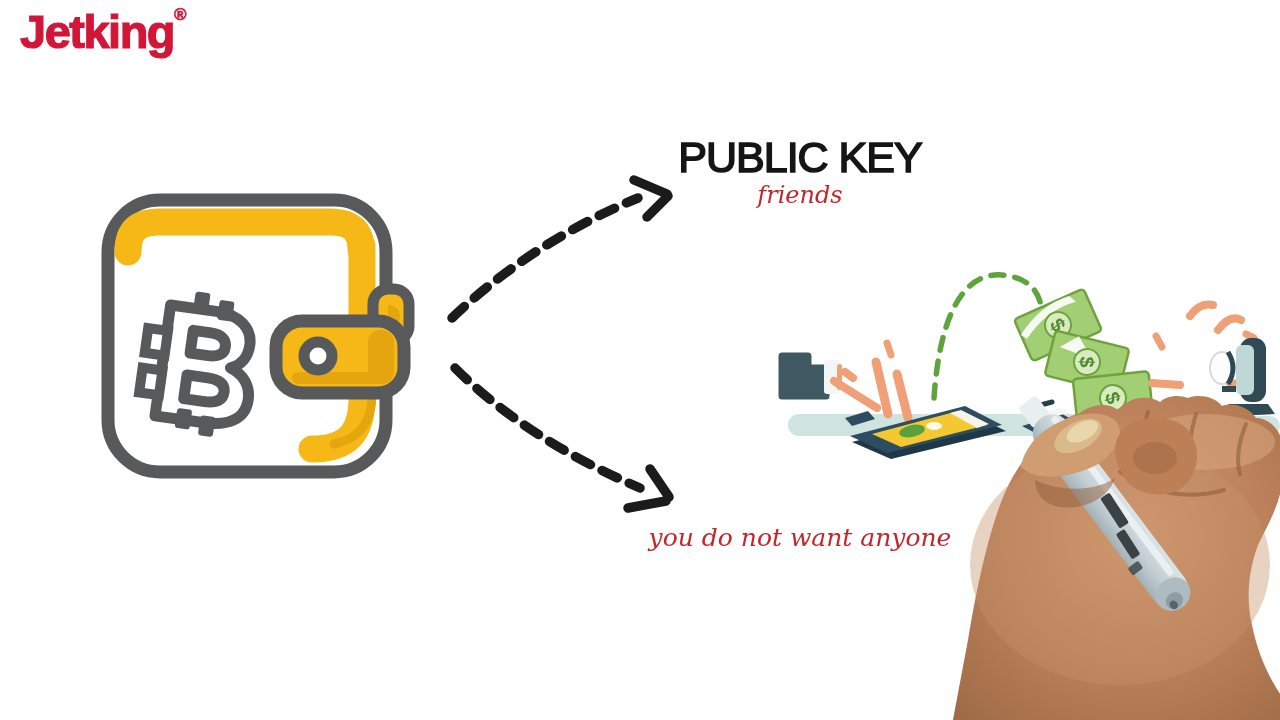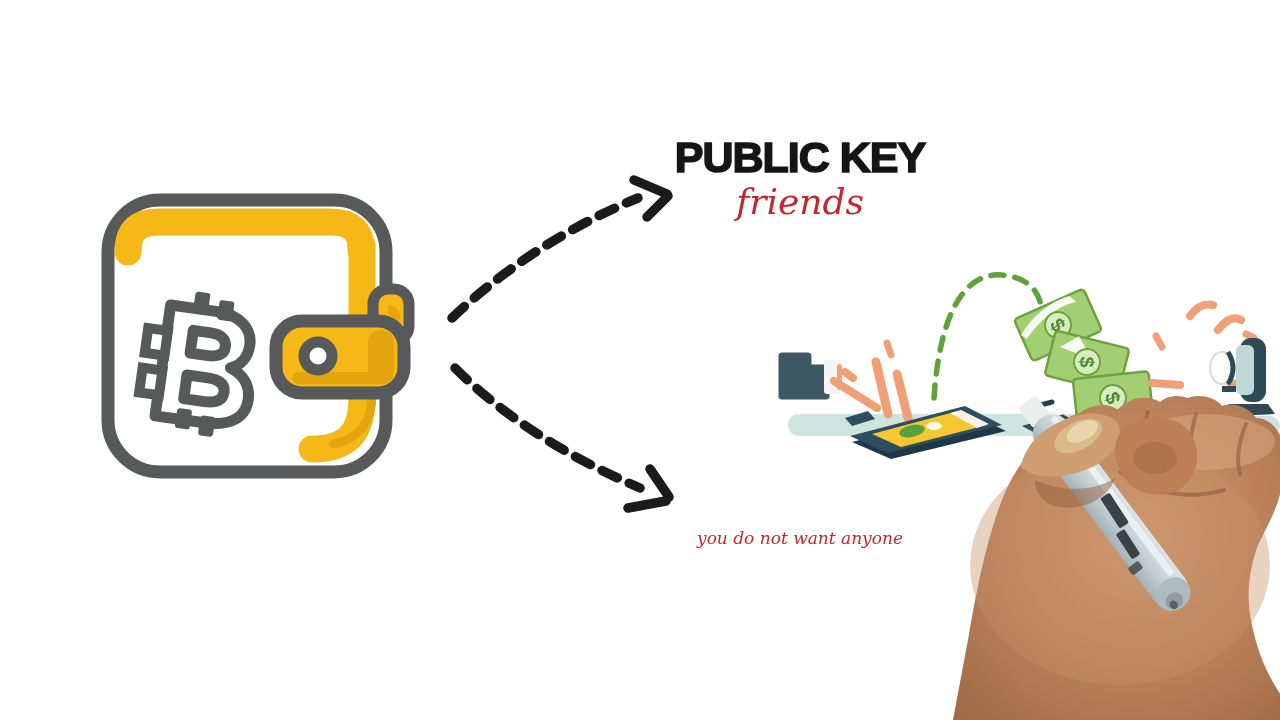--- a/index.html
+++ b/index.html
@@ -10,40 +10,42 @@
   .abs{position:absolute;}
   
   .logo{
     left:20px;top:4px;width:260px;height:62px;
     color:#d11637;font-weight:900;font-size:47px;letter-spacing:-1.5px;
     -webkit-text-stroke:1.2px #d11637;
   }
   .logo .reg{font-size:17px;vertical-align:28px;letter-spacing:0;-webkit-text-stroke:0.6px #d11637;}
   
   .keytitle{
-    width:340px;text-align:center;color:#151515;font-weight:700;
+    width:340px;text-align:center;color:#151515;font-weight:400;
     font-size:43px;letter-spacing:-1px;-webkit-text-stroke:1.6px #151515;
     white-space:nowrap;
   }
   .pub-title{left:630px;top:133px;}
   .pri-title{left:628px;top:477px;}
   
   .script{
     font-family:"DejaVu Serif",serif;font-style:italic;color:#c1272d;
     text-align:center;white-space:nowrap;
   }
-  .pub-note{left:630px;top:181px;width:340px;font-size:36px;}
-  .pri-note{left:610px;top:523px;width:380px;font-size:17px;line-height:30px;}
+  .pub-note{left:630px;top:181px;width:340px;font-size:24px;}
+  .pri-note{left:610px;top:523px;width:380px;font-size:25px;line-height:30px;}
   svg{display:block;}
 </style>
 </head>
 <body>
 
 <div class="stage">
 
+  <div class="abs logo"><span>Jetking</span><span class="reg">®</span>
+  </div>
 
   <svg class="abs" style="left:95px;top:188px;" width="330" height="300" viewBox="95 188 330 300">
 
     <rect x="108" y="200" width="278" height="272" rx="52" fill="#ffffff" stroke="#58595b" stroke-width="13"></rect>
 
     <path d="M 128 252 C 128 230 138 222 160 222 L 330 222 C 352 222 361 231 361 250" fill="none" stroke="#f5b817" stroke-width="27" stroke-linecap="round"></path>
 
     <path d="M 362 246 L 362 398 C 362 434 346 449 312 449" fill="none" stroke="#f5b817" stroke-width="27" stroke-linecap="round"></path>
     <path d="M 372 300 L 372 394 C 372 420 362 438 334 444" fill="none" stroke="#e4a50f" stroke-width="9" stroke-linecap="round"></path>
 

